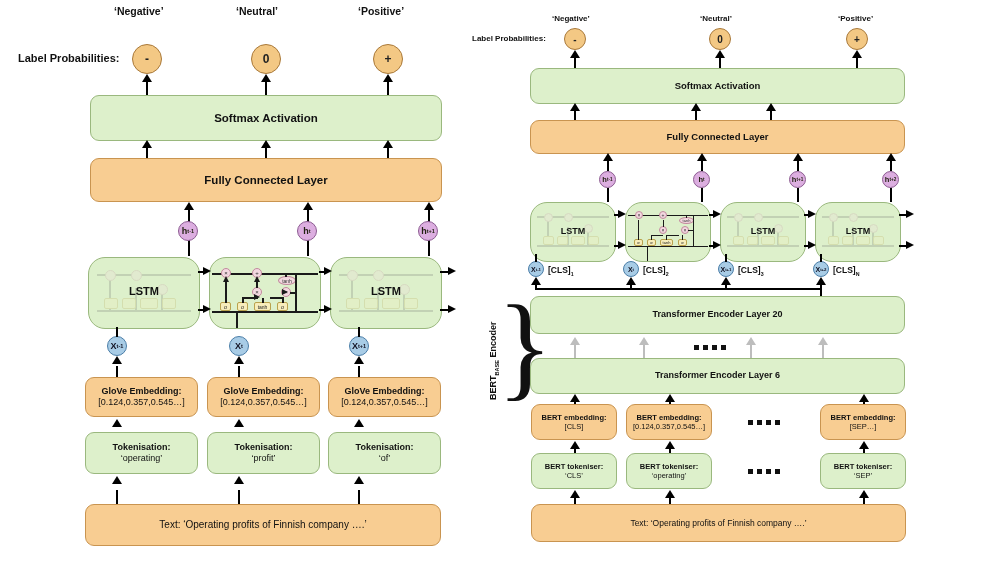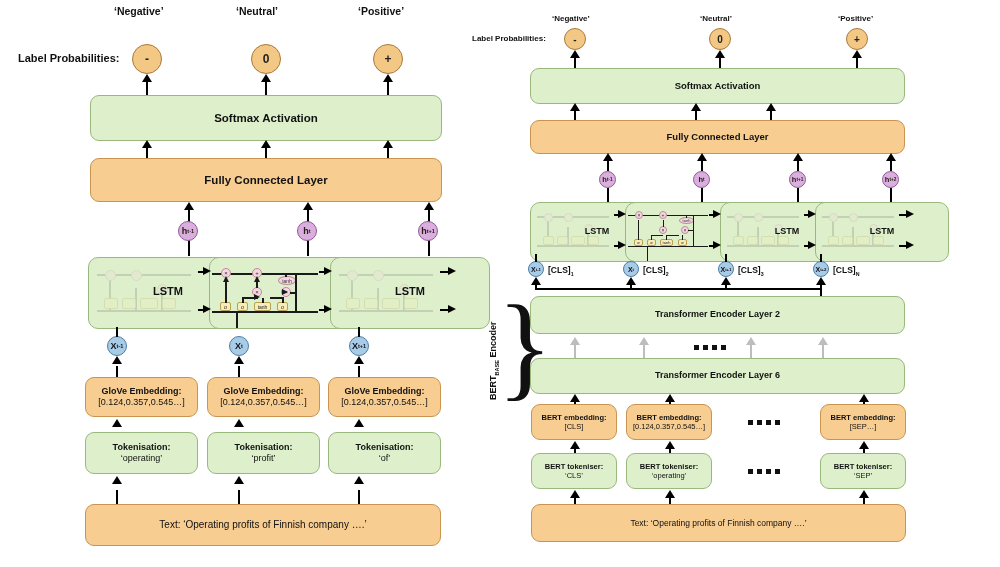--- a/index.html
+++ b/index.html
@@ -6,21 +6,21 @@
   body{width:1000px;height:567px;overflow:hidden;
        font-family:"Liberation Sans","DejaVu Sans",sans-serif;color:#111;}
   #canvas{position:relative;width:1000px;height:567px;}
 
   
   .box{position:absolute;box-sizing:border-box;border-radius:9px;
        display:flex;flex-direction:column;align-items:center;justify-content:center;
        text-align:center;line-height:1.25;}
   .green{background:#ddf0cb;border:1.3px solid #9ab87e;}
   .orange{background:#f8cd92;border:1.3px solid #c99450;}
-  .lstm{background:#ddf0cb;border:1.3px solid #9ab87e;border-radius:10px;padding-left:48px;}
+  .lstm{background:#ddf0cb;border:1.3px solid #9ab87e;border-radius:17px;}
   .b{font-weight:bold;}
 
   
   .circ{position:absolute;border-radius:50%;display:flex;align-items:center;
         justify-content:center;box-sizing:border-box;font-weight:bold;}
   .c-orange{background:#f3c884;border:1.5px solid #a9793a;color:#222;}
   .c-purple{background:#dcaee0;border:1.4px solid #8d5c92;color:#221;}
   .c-blue{background:#a8cce6;border:1.4px solid #4b7ea8;color:#112;}
 
   
@@ -470,21 +470,21 @@
     <div class="vline" style="left:535px;top:281px;height:8px;"></div>
     <div class="arr-up" style="left:531px;top:277px;"></div>
     <div class="vline" style="left:630px;top:281px;height:8px;"></div>
     <div class="arr-up" style="left:626px;top:277px;"></div>
     <div class="vline" style="left:725px;top:281px;height:8px;"></div>
     <div class="arr-up" style="left:721px;top:277px;"></div>
     <div class="vline" style="left:820px;top:281px;height:8px;"></div>
     <div class="arr-up" style="left:816px;top:277px;"></div>
     <div class="vline" style="left:820px;top:288px;height:8px;"></div>
 
-    <div class="box green b" style="left:530px;top:296px;width:375px;height:38px;font-size:9px;">Transformer Encoder Layer 2</div>
+    <div class="box green b" style="left:530px;top:296px;width:375px;height:38px;font-size:9px;">Transformer Encoder Layer 20</div>
 
     <div class="vline grayline" style="left:574px;top:344px;height:18px;"></div>
     <div class="arr-up gray" style="left:570px;top:337px;"></div>
     <div class="vline grayline" style="left:643px;top:344px;height:18px;"></div>
     <div class="arr-up gray" style="left:639px;top:337px;"></div>
     <div class="vline grayline" style="left:750px;top:344px;height:18px;"></div>
     <div class="arr-up gray" style="left:746px;top:337px;"></div>
     <div class="vline grayline" style="left:822px;top:344px;height:18px;"></div>
     <div class="arr-up gray" style="left:818px;top:337px;"></div>
 

